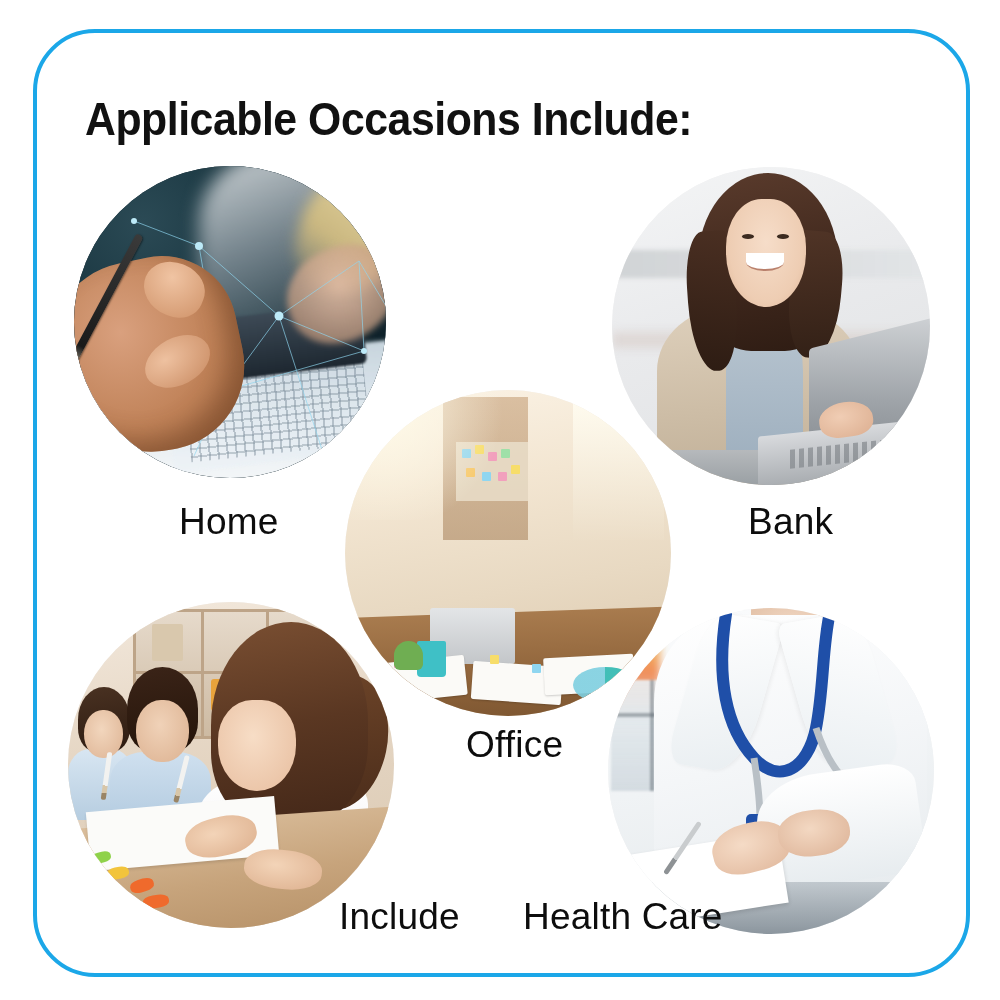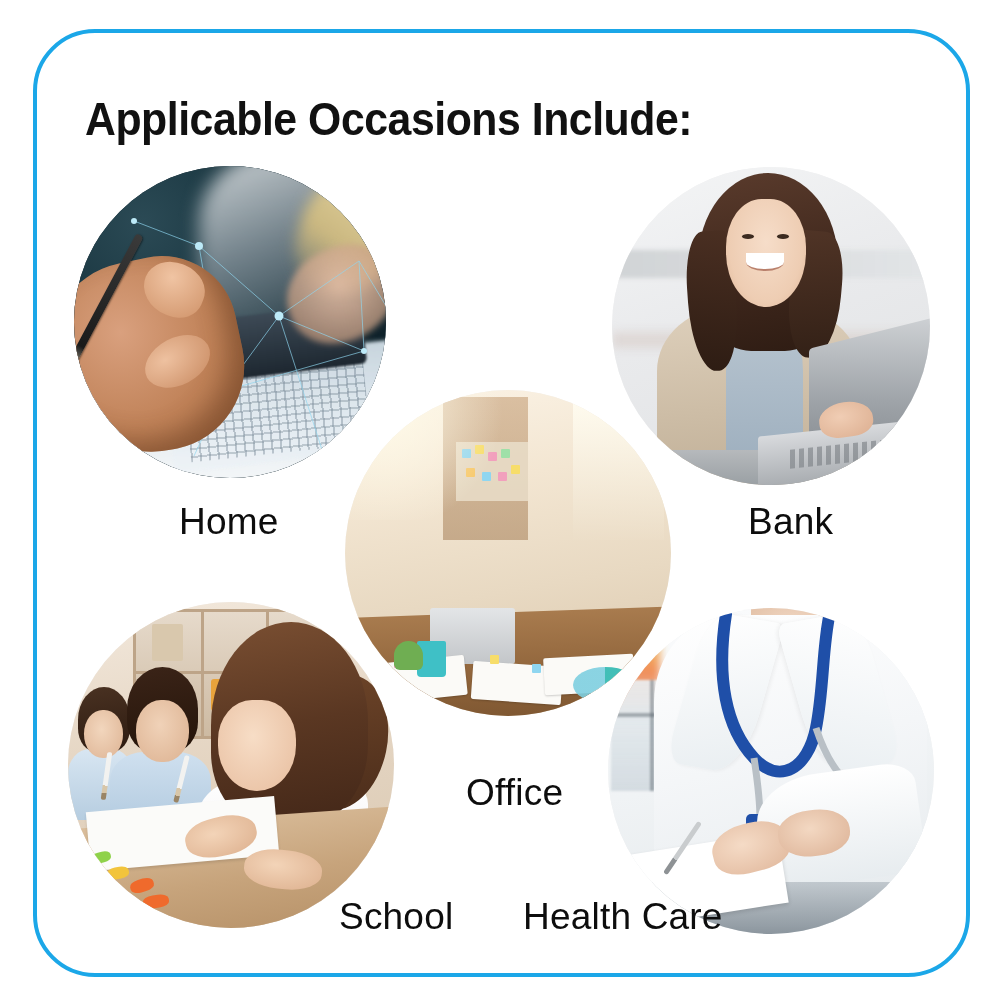--- a/index.html
+++ b/index.html
@@ -596,21 +596,21 @@
           <div class="off-paper" style="left:62%; top:18%; width:30%; height:56%; transform:rotate(-3deg);"></div>
           <div class="off-note" style="left:12%; top:22%; background:#f2a0bd;"></div>
           <div class="off-note" style="left:44%; top:16%; background:#f7dd6a;"></div>
           <div class="off-note" style="left:58%; top:30%; background:#8fd6f0;"></div>
         </div>
         <div class="off-chart"></div>
         <div style="position:absolute; left:22%; bottom:12%; width:9%; height:11%; background:#3fc0c6; border-radius:2px 2px 4px 4px;"></div>
         <div style="position:absolute; left:15%; bottom:14%; width:9%; height:9%; background:#6fae52; border-radius:50% 50% 20% 20%;"></div>
       </div>
     </div>
-    <div class="label" style="left:466px; top:724px;margin-top:48px;">Office</div>
+    <div class="label" style="left:466px; top:724px;">Office</div>
   </div>
 
   <div class="tile">
     <div class="circle" id="circle-school">
       <div class="scene">
         <div class="sch-bg"></div>
         <div class="sch-shelf">
           <div class="sch-shelf-div" style="left:0; top:48%; width:100%; height:3px;"></div>
           <div class="sch-shelf-div" style="left:33%; top:0; width:3px; height:100%;"></div>
           <div class="sch-shelf-div" style="left:66%; top:0; width:3px; height:100%;"></div>
@@ -633,21 +633,21 @@
         <div class="sch-pencil" style="left:34%; top:47%; transform:rotate(14deg);"></div>
         <div class="sch-pencil" style="left:11%; top:46%; transform:rotate(8deg);"></div>
         <div class="sch-clay" style="left:7%; bottom:20%; width:20px; height:11px; background:#8fd24a; transform:rotate(-14deg);"></div>
         <div class="sch-clay" style="left:12%; bottom:15%; width:22px; height:12px; background:#f2c43c; transform:rotate(-10deg);"></div>
         <div class="sch-clay" style="left:19%; bottom:11%; width:24px; height:13px; background:#ef6a2c; transform:rotate(-16deg);"></div>
         <div class="sch-clay" style="left:23%; bottom:6%; width:26px; height:13px; background:#ef6a2c; transform:rotate(-8deg);"></div>
         <div style="position:absolute; left:36%; bottom:22%; width:22%; height:12%; background:radial-gradient(ellipse at 40% 40%,#f3d4b8,#ddb08e); border-radius:45%; transform:rotate(-12deg);"></div>
         <div style="position:absolute; left:54%; bottom:12%; width:24%; height:12%; background:radial-gradient(ellipse at 40% 40%,#f3d4b8,#dcaf8d); border-radius:45%; transform:rotate(6deg);"></div>
       </div>
     </div>
-    <div class="label" style="left:339px; top:896px;">School</div>
+    <div class="label" style="left:339px; top:896px;">Include</div>
   </div>
 
   <div class="tile">
     <div class="circle" id="circle-health">
       <div class="scene">
         <div class="hc-bg"></div>
         <div class="hc-colorstripe"></div>
         <div class="hc-window">
           <div class="hc-winbar" style="left:0; top:30%; width:100%; height:4px;"></div>
           <div class="hc-winbar" style="left:46%; top:0; width:4px; height:100%;"></div>

